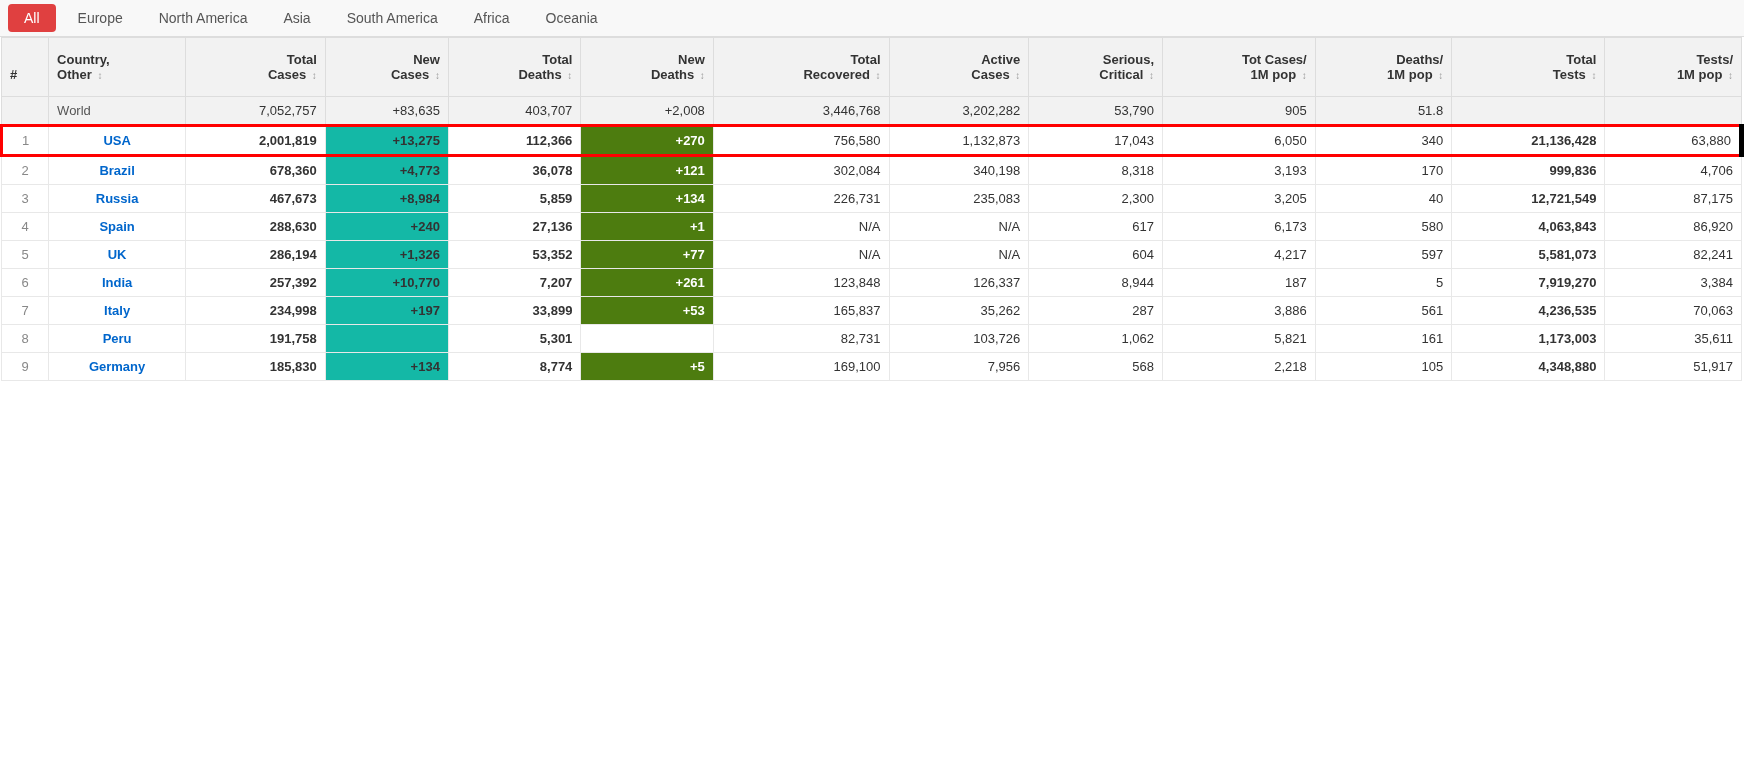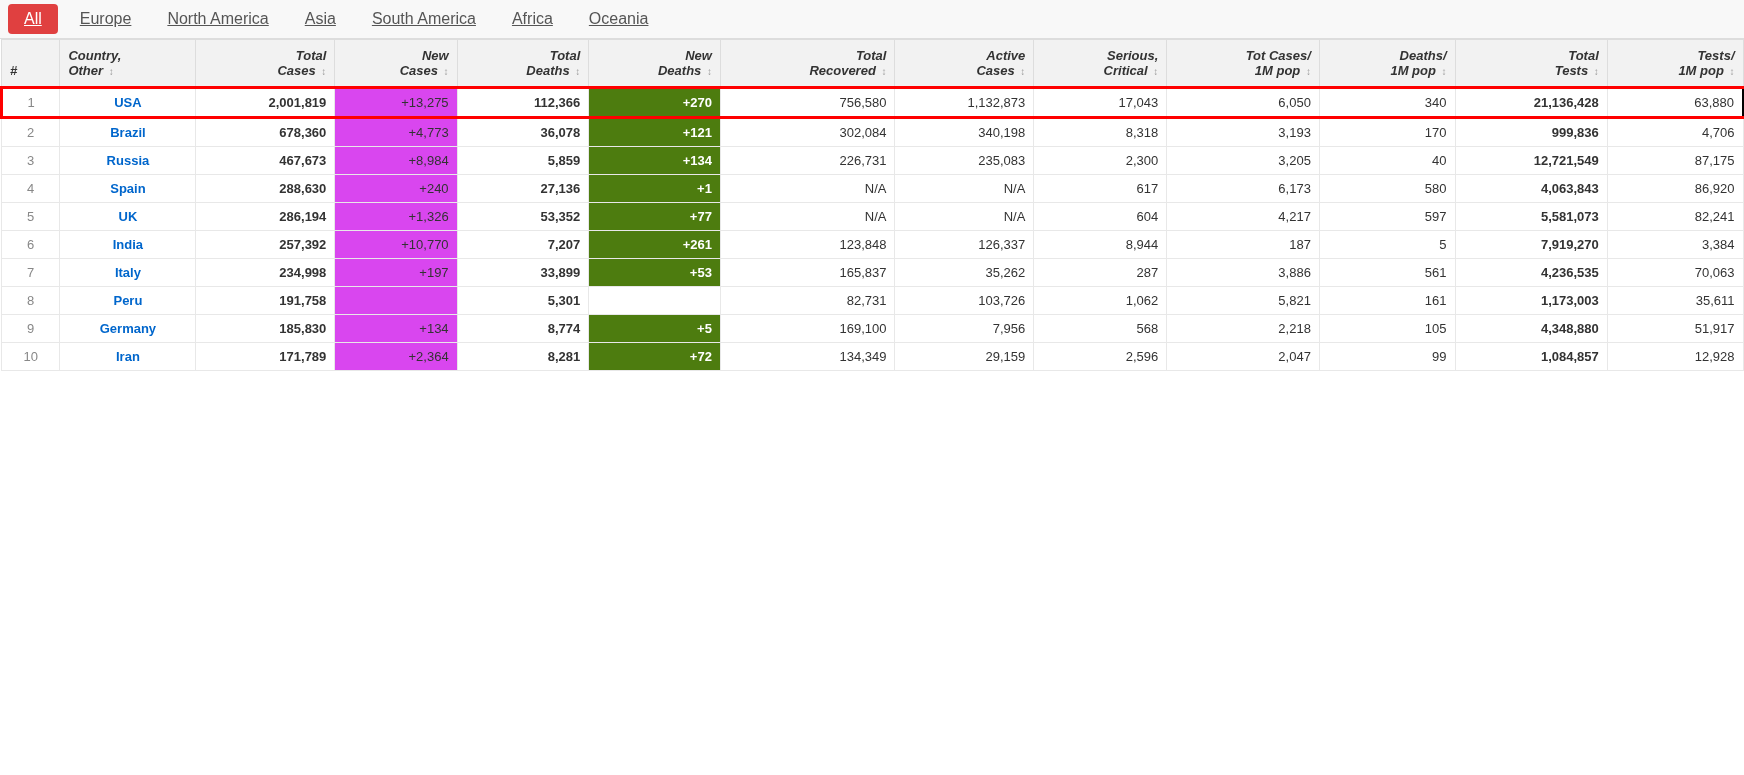--- a/index.html
+++ b/index.html
@@ -9,26 +9,25 @@
     .tab-bar {
       display: flex;
       align-items: center;
       background: #f8f8f8;
       border-bottom: 1px solid #ddd;
       padding: 0 8px;
     }
     .tab {
       padding: 8px 18px;
       cursor: pointer;
-      font-size: 16px;
+      font-size: 14px;
       color: #555;
       border: none;
       background: none;
       white-space: nowrap;
-      text-decoration: underline;
     }
     .tab.active {
       background: #e04040;
       color: #fff;
       border-radius: 4px;
       margin: 4px 4px 4px 0;
       padding: 6px 16px;
     }
 
     
@@ -39,27 +38,26 @@
     table {
       width: 100%;
       border-collapse: collapse;
       font-size: 13px;
     }
 
     
     thead tr th {
       background: #f2f2f2;
       border: 1px solid #ddd;
-      padding: 8px 8px;
+      padding: 14px 8px;
       text-align: right;
       font-weight: bold;
       white-space: nowrap;
       vertical-align: bottom;
       color: #333;
-      font-style: italic;
     }
     thead tr th.left { text-align: left; }
     thead tr th .sort-icon { color: #999; font-size: 10px; margin-left: 2px; }
 
     
     .world-row td {
       background: #f2f2f2;
       border: 1px solid #ddd;
       padding: 6px 8px;
       text-align: right;
@@ -78,29 +76,29 @@
     tbody tr td.num { font-weight: bold; }
 
     
     .country-link {
       color: #0066cc;
       text-decoration: none;
       font-weight: bold;
     }
     
     .usa-row td:first-child { border-left: 3px solid red; }
-    .usa-row td:last-child { border-right: 2px solid #000000; }
+    .usa-row td:last-child { border-right: 5px solid #000000; }
     .usa-row td { border-top: 3px solid red; border-bottom: 3px solid red; }
     .usa-row td + td { border-left: 1px solid #e8e8e8; }
 
     
     .new-cases-cell {
-      background: #d946ef;
+      background: #14b8a6;
       color: #333;
-      font-weight: normal;
+      font-weight: bold;
     }
     
     .new-deaths-cell {
       background: #4d7c0f;
       color: #fff;
       font-weight: bold;
     }
 
     
     .row-num { color: #888; text-align: center; }
@@ -137,20 +135,35 @@
           <th>Active<br>Cases <span class="sort-icon">↕</span></th>
           <th>Serious,<br>Critical <span class="sort-icon">↕</span></th>
           <th>Tot Cases/<br>1M pop <span class="sort-icon">↕</span></th>
           <th>Deaths/<br>1M pop <span class="sort-icon">↕</span></th>
           <th>Total<br>Tests <span class="sort-icon">↕</span></th>
           <th>Tests/<br>1M pop <span class="sort-icon">↕</span></th>
         </tr>
     </thead>
     <tbody>
 
+    <tr class="world-row">
+          <td></td>
+          <td class="world-label">World</td>
+          <td>7,052,757</td>
+          <td class="new-cases-cell">+83,635</td>
+          <td>403,707</td>
+          <td>+2,008</td>
+          <td>3,446,768</td>
+          <td>3,202,282</td>
+          <td>53,790</td>
+          <td>905</td>
+          <td>51.8</td>
+          <td></td>
+          <td></td>
+        </tr>
         <tr class="usa-row">
           <td class="row-num">1</td>
           <td class="left"><a href="#" class="country-link">USA</a></td>
           <td class="num">2,001,819</td>
           <td class="new-cases-cell">+13,275</td>
           <td class="num">112,366</td>
           <td class="new-deaths-cell">+270</td>
           <td>756,580</td>
           <td>1,132,873</td>
           <td>17,043</td>
@@ -272,30 +285,15 @@
           <td class="num">8,774</td>
           <td class="new-deaths-cell">+5</td>
           <td>169,100</td>
           <td>7,956</td>
           <td>568</td>
           <td>2,218</td>
           <td>105</td>
           <td class="num">4,348,880</td>
           <td>51,917</td>
         </tr>
-        <tr>
-          <td class="row-num">10</td>
-          <td class="left"><a href="#" class="country-link">Iran</a></td>
-          <td class="num">171,789</td>
-          <td class="new-cases-cell">+2,364</td>
-          <td class="num">8,281</td>
-          <td class="new-deaths-cell">+72</td>
-          <td>134,349</td>
-          <td>29,159</td>
-          <td>2,596</td>
-          <td>2,047</td>
-          <td>99</td>
-          <td class="num">1,084,857</td>
-          <td>12,928</td>
-        </tr>
       </tbody>
   </table>
 </div>
 
 </body></html>

